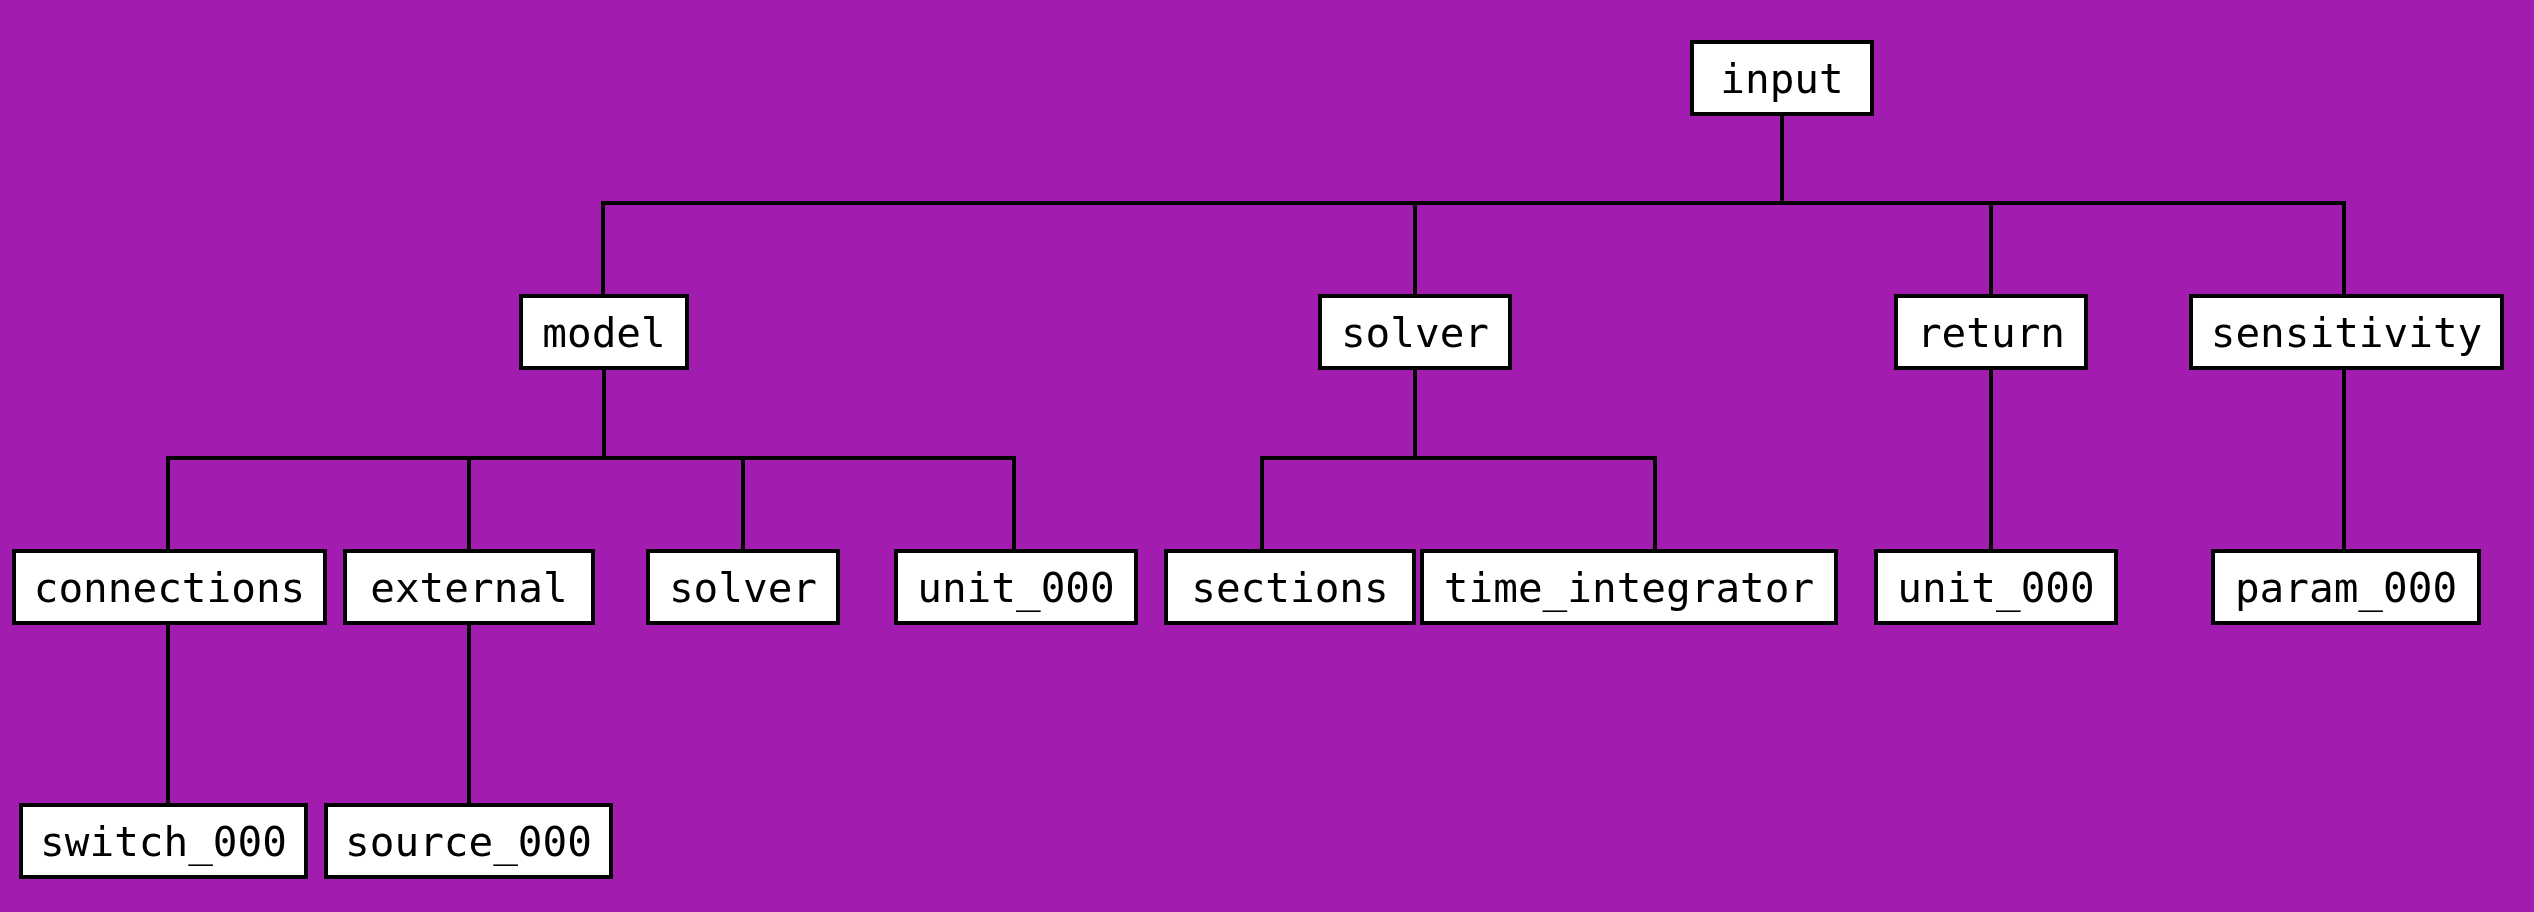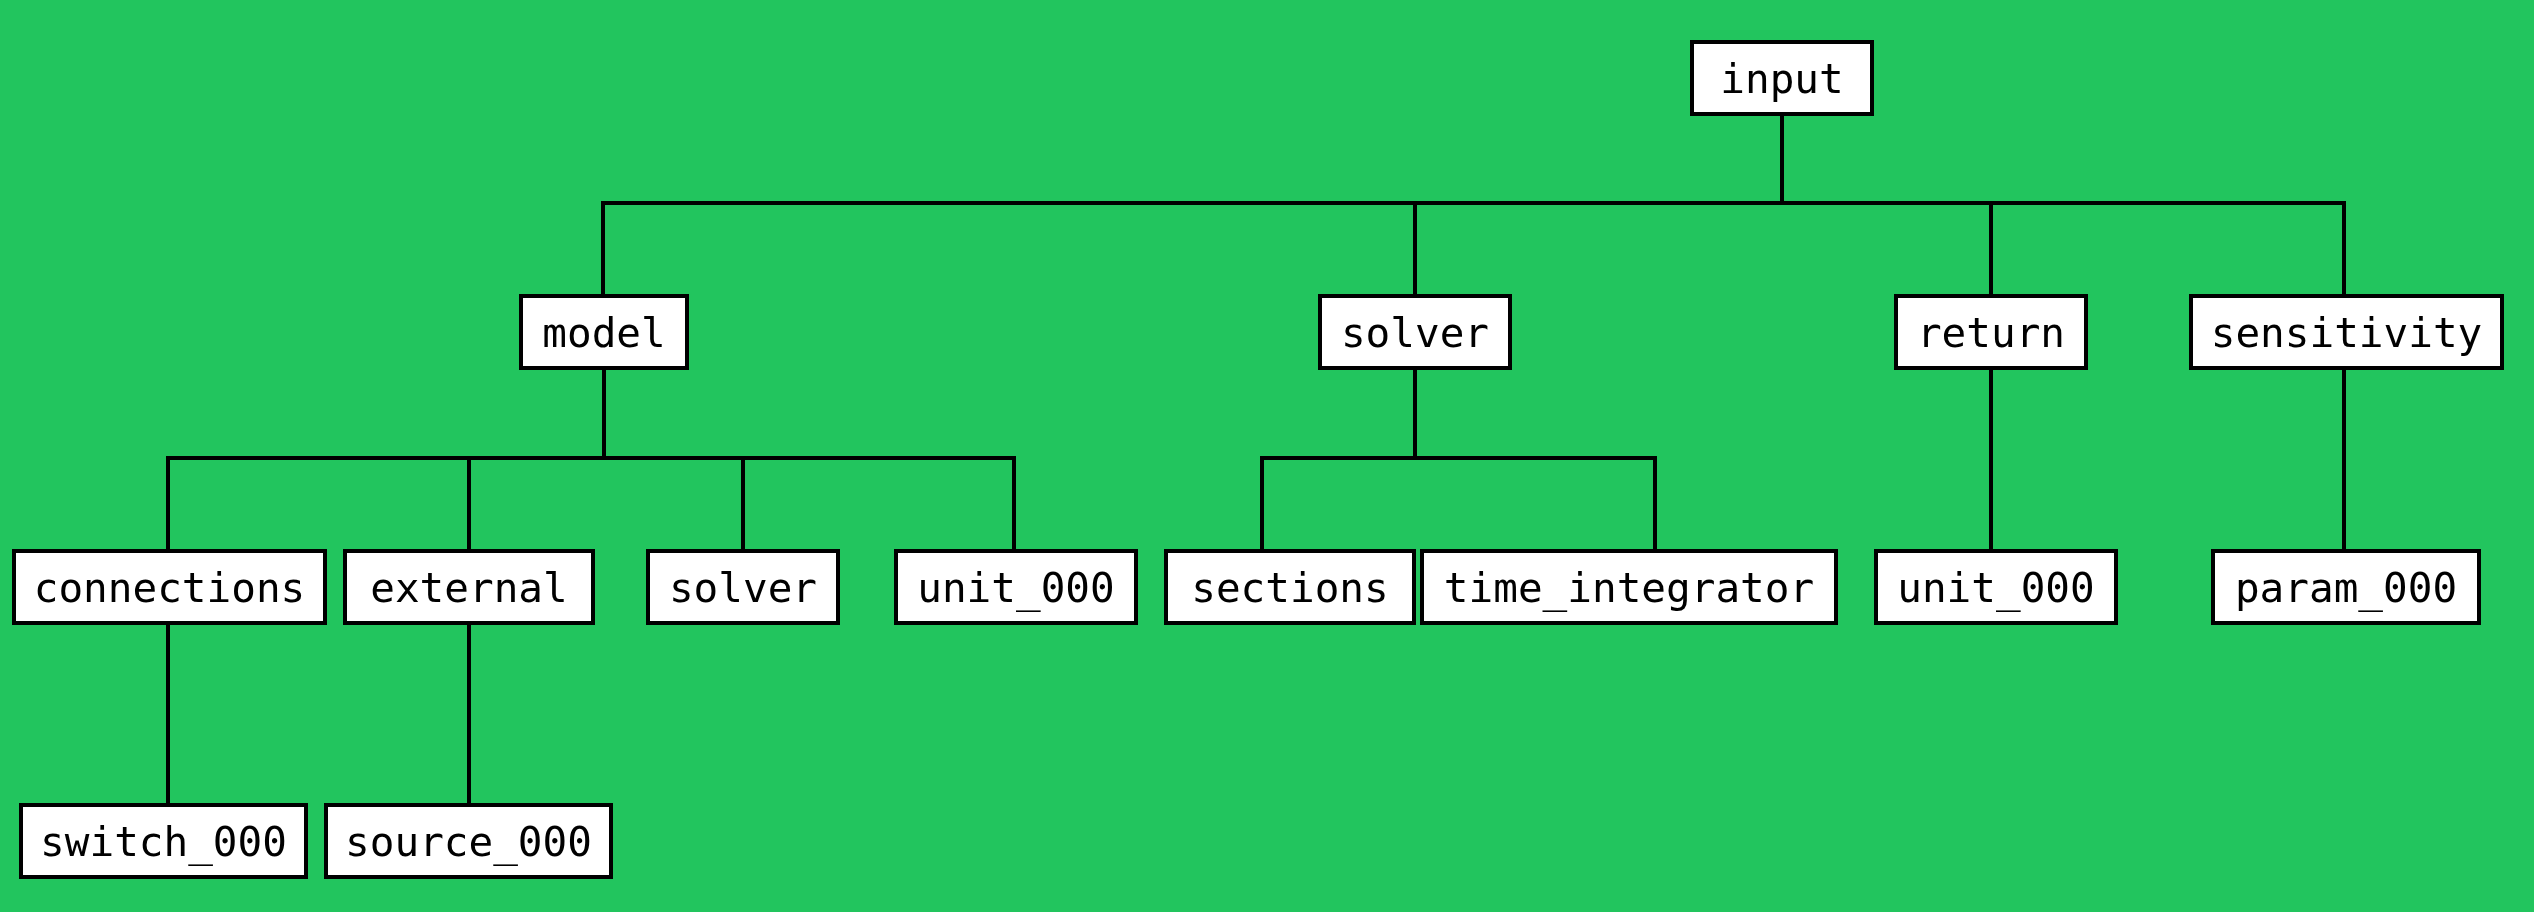--- a/index.html
+++ b/index.html
@@ -11,21 +11,21 @@
   body {
     width: 2534px;
     height: 912px;
     font-family: "DejaVu Sans Mono", monospace;
     overflow: hidden;
   }
   #diagram-root {
     position: relative;
     width: 2534px;
     height: 912px;
-    background: #22c55e;
+    background: #a21caf;
   }
   svg#tree-svg {
     display: block;
     width: 2534px;
     height: 912px;
   }
   .node-box {
     fill: #ffffff;
     stroke: #000000;
     stroke-width: 3.2;

